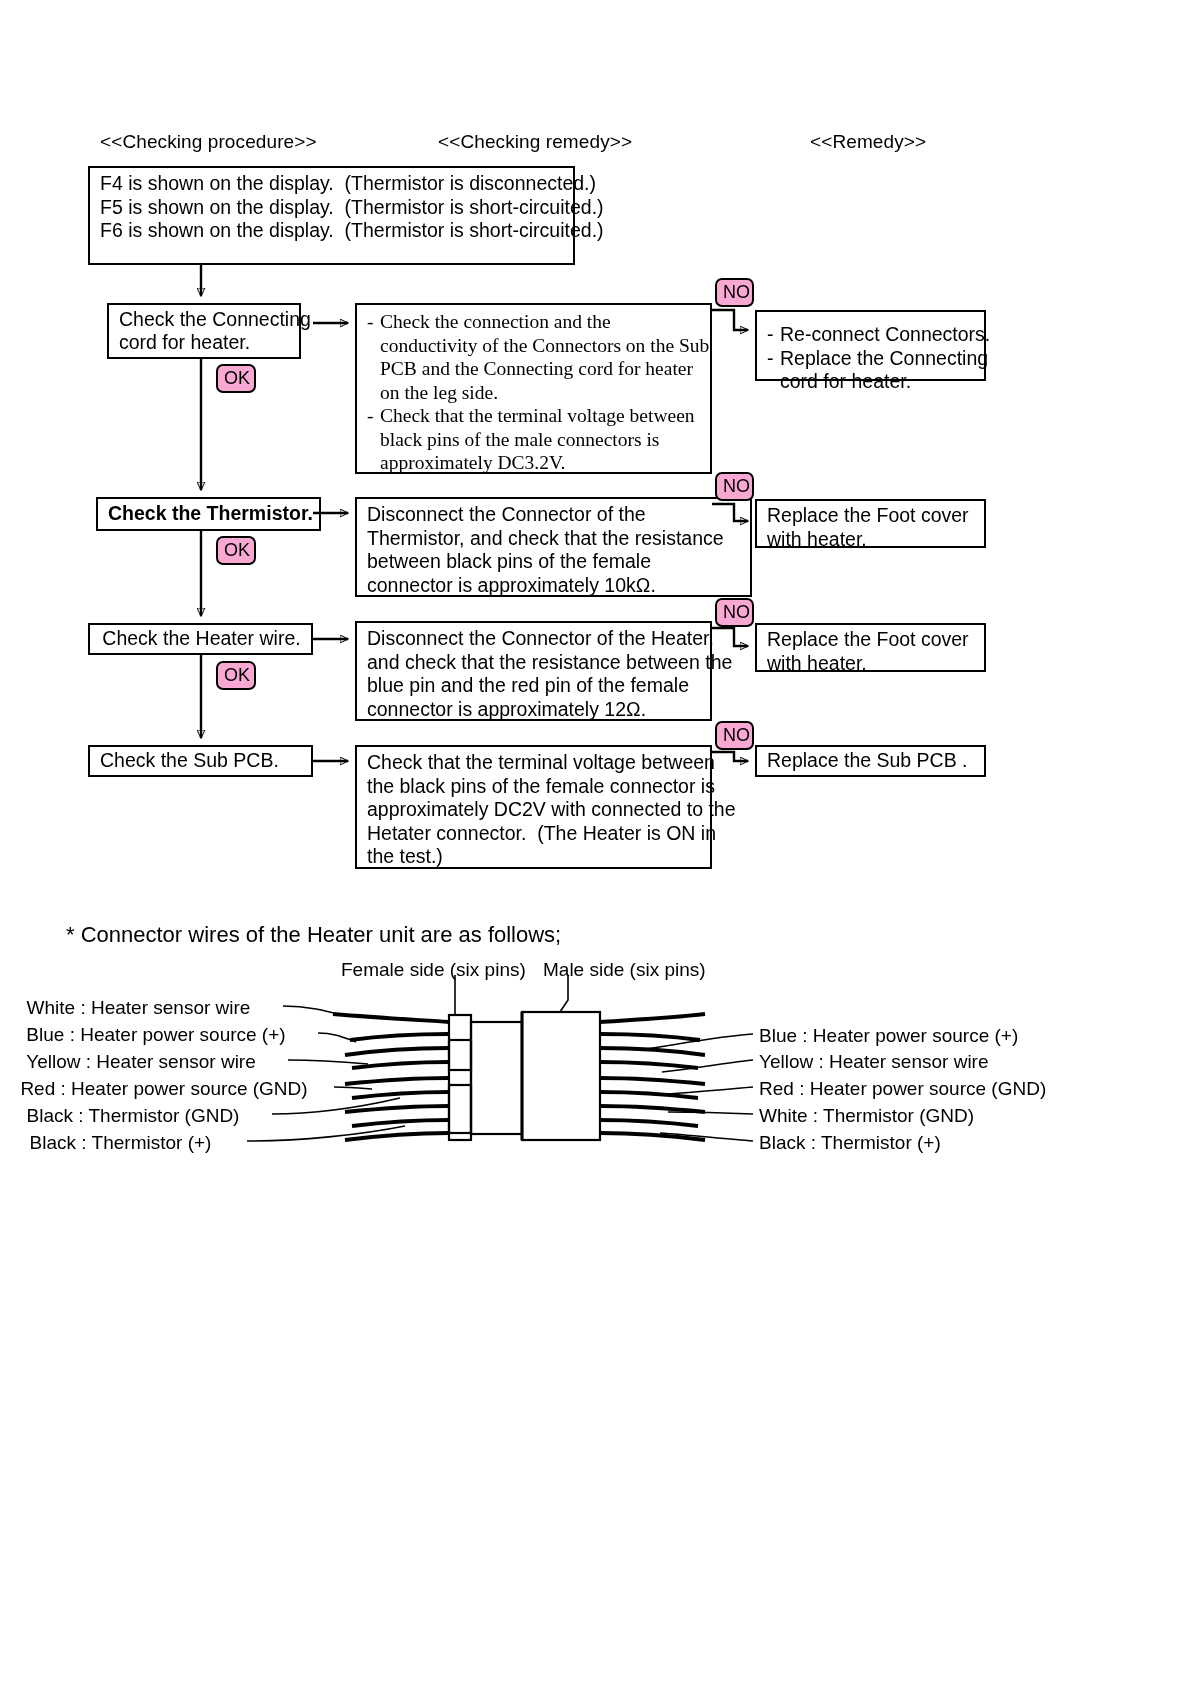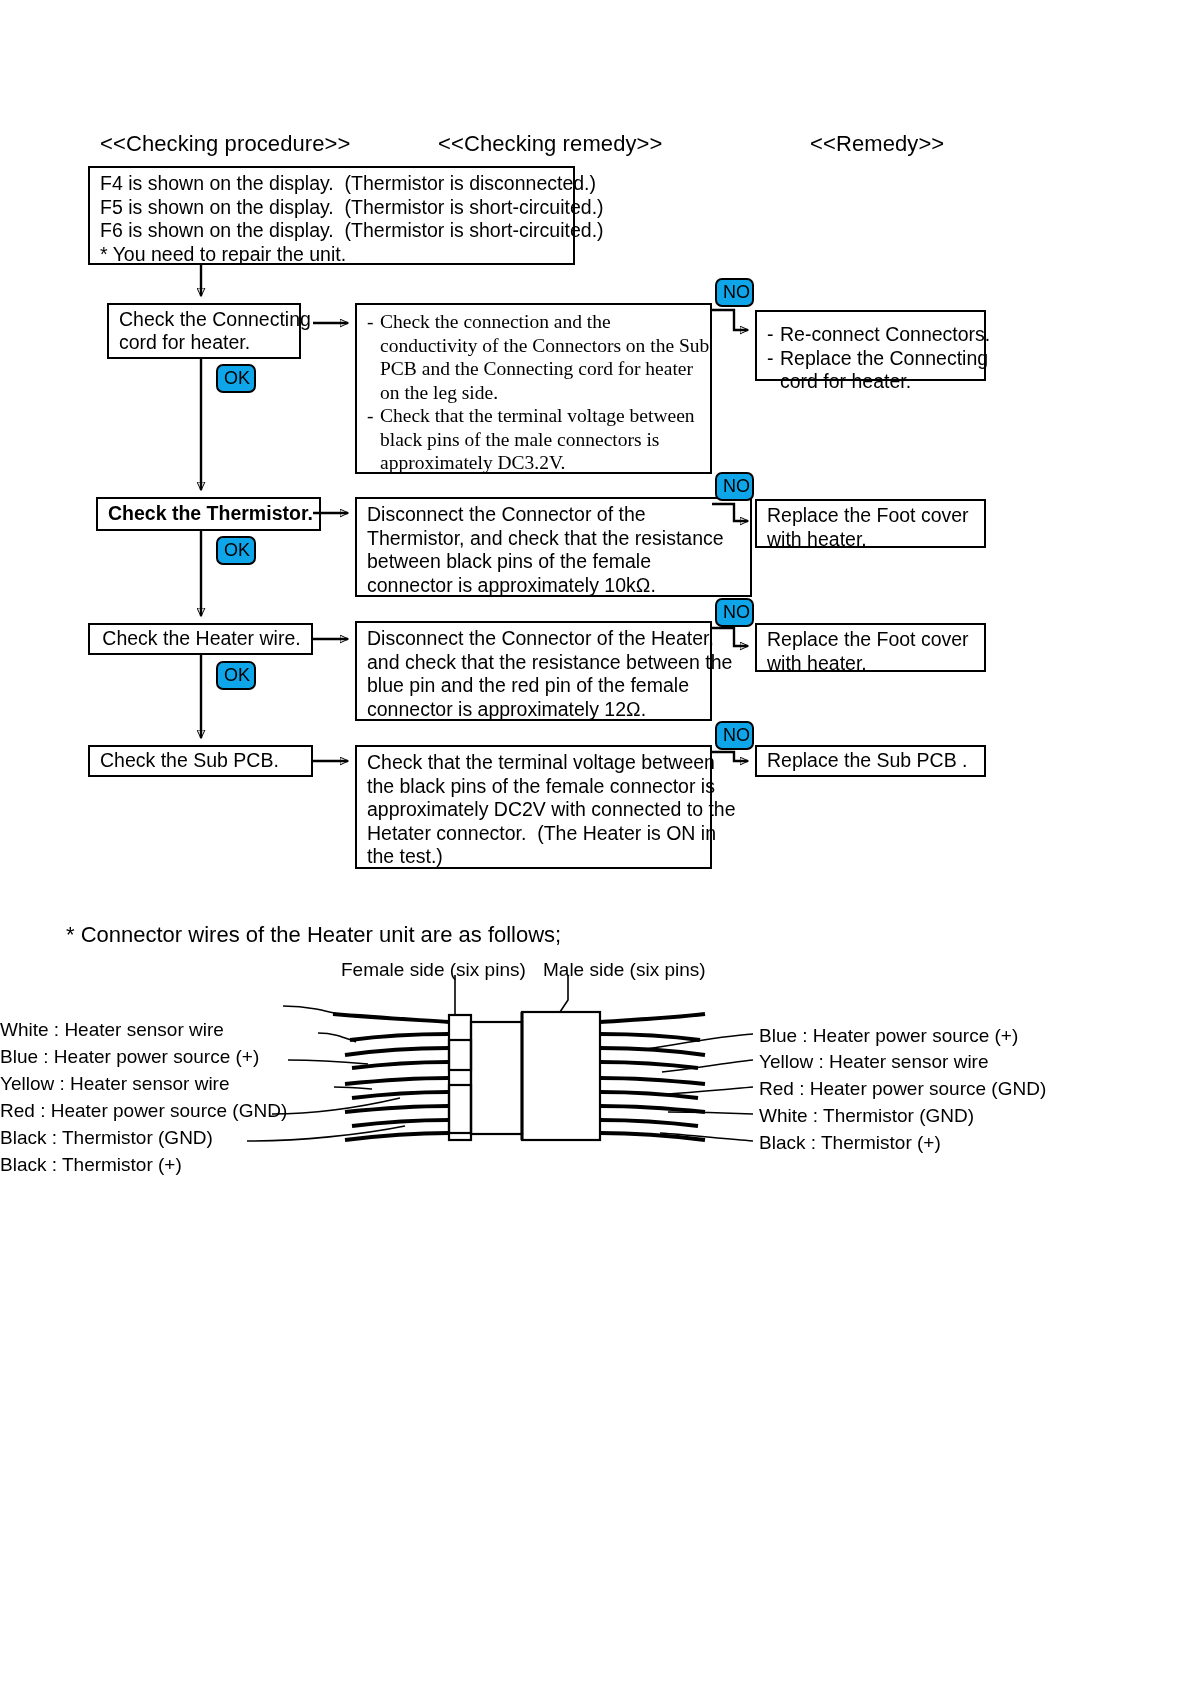--- a/index.html
+++ b/index.html
@@ -15,21 +15,21 @@
     color: #000000;
     overflow: hidden;
   }
   .page {
     position: absolute;
     inset: 0;
   }
   
   .abs { position: absolute; }
   .hdr {
-    font-size: 22px;
+    font-size: 19px;
     letter-spacing: .1px;
     white-space: nowrap;
   }
   .box {
     position: absolute;
     border: 2px solid #000;
     background: #fff;
     box-sizing: border-box;
     font-size: 19.5px;
     line-height: 23.5px;
@@ -49,21 +49,21 @@
     display: flex;
     flex-direction: column;
     justify-content: center;
   }
 
   
   .chip {
     position: absolute;
     border: 2px solid #000;
     border-radius: 7px;
-    background: #0ea5e9;
+    background: #f9a8d4;
     font-size: 18px;
     line-height: 1;
     padding: 3px 6px 4px 6px;
     box-sizing: border-box;
     text-align: center;
     z-index: 5;
   }
 
   
   svg.lines {
@@ -82,41 +82,40 @@
     position: absolute;
     font-size: 22px;
     white-space: nowrap;
   }
   .wirelabel {
     position: absolute;
     font-size: 19px;
     white-space: nowrap;
   }
   .wirelabel.right { text-align: left; }
-  .wirelabel.left { text-align: left; margin-top: 22px; }
+  .wirelabel.left { text-align: center; }
   .callout {
     position: absolute;
     font-size: 19px;
     white-space: nowrap;
   }
 </style>
 </head>
 <body>
 
 <div class="page">
 
   <div class="abs hdr" style="left:100px; top:131px;">&lt;&lt;Checking procedure&gt;&gt;</div>
   <div class="abs hdr" style="left:438px; top:131px;">&lt;&lt;Checking remedy&gt;&gt;</div>
   <div class="abs hdr" style="left:810px; top:131px;">&lt;&lt;Remedy&gt;&gt;</div>
 
   <div class="box" style="left:88px; top:166px; width:487px; height:99px; padding-top:4px;">
     <span class="ln">F4 is shown on the display.  (Thermistor is disconnected.)</span>
     <span class="ln">F5 is shown on the display.  (Thermistor is short-circuited.)</span>
     <span class="ln">F6 is shown on the display.  (Thermistor is short-circuited.)</span>
-    <span class="ln">* You need to repair the unit.</span>
   </div>
 
   <div class="box vc" style="left:88px; top:303px; width:194px; height:56px;margin-left:19px;">
     <span class="ln">Check the Connecting</span>
     <span class="ln">cord for heater.</span>
   </div>
 
   <div class="box" style="left:355px; top:303px; width:357px; height:171px; padding-top:5px;font-family:Liberation Serif, serif;">
     <span class="ln dash">Check the connection and the</span>
     <span class="ln cont">conductivity of the Connectors on the Sub</span>

